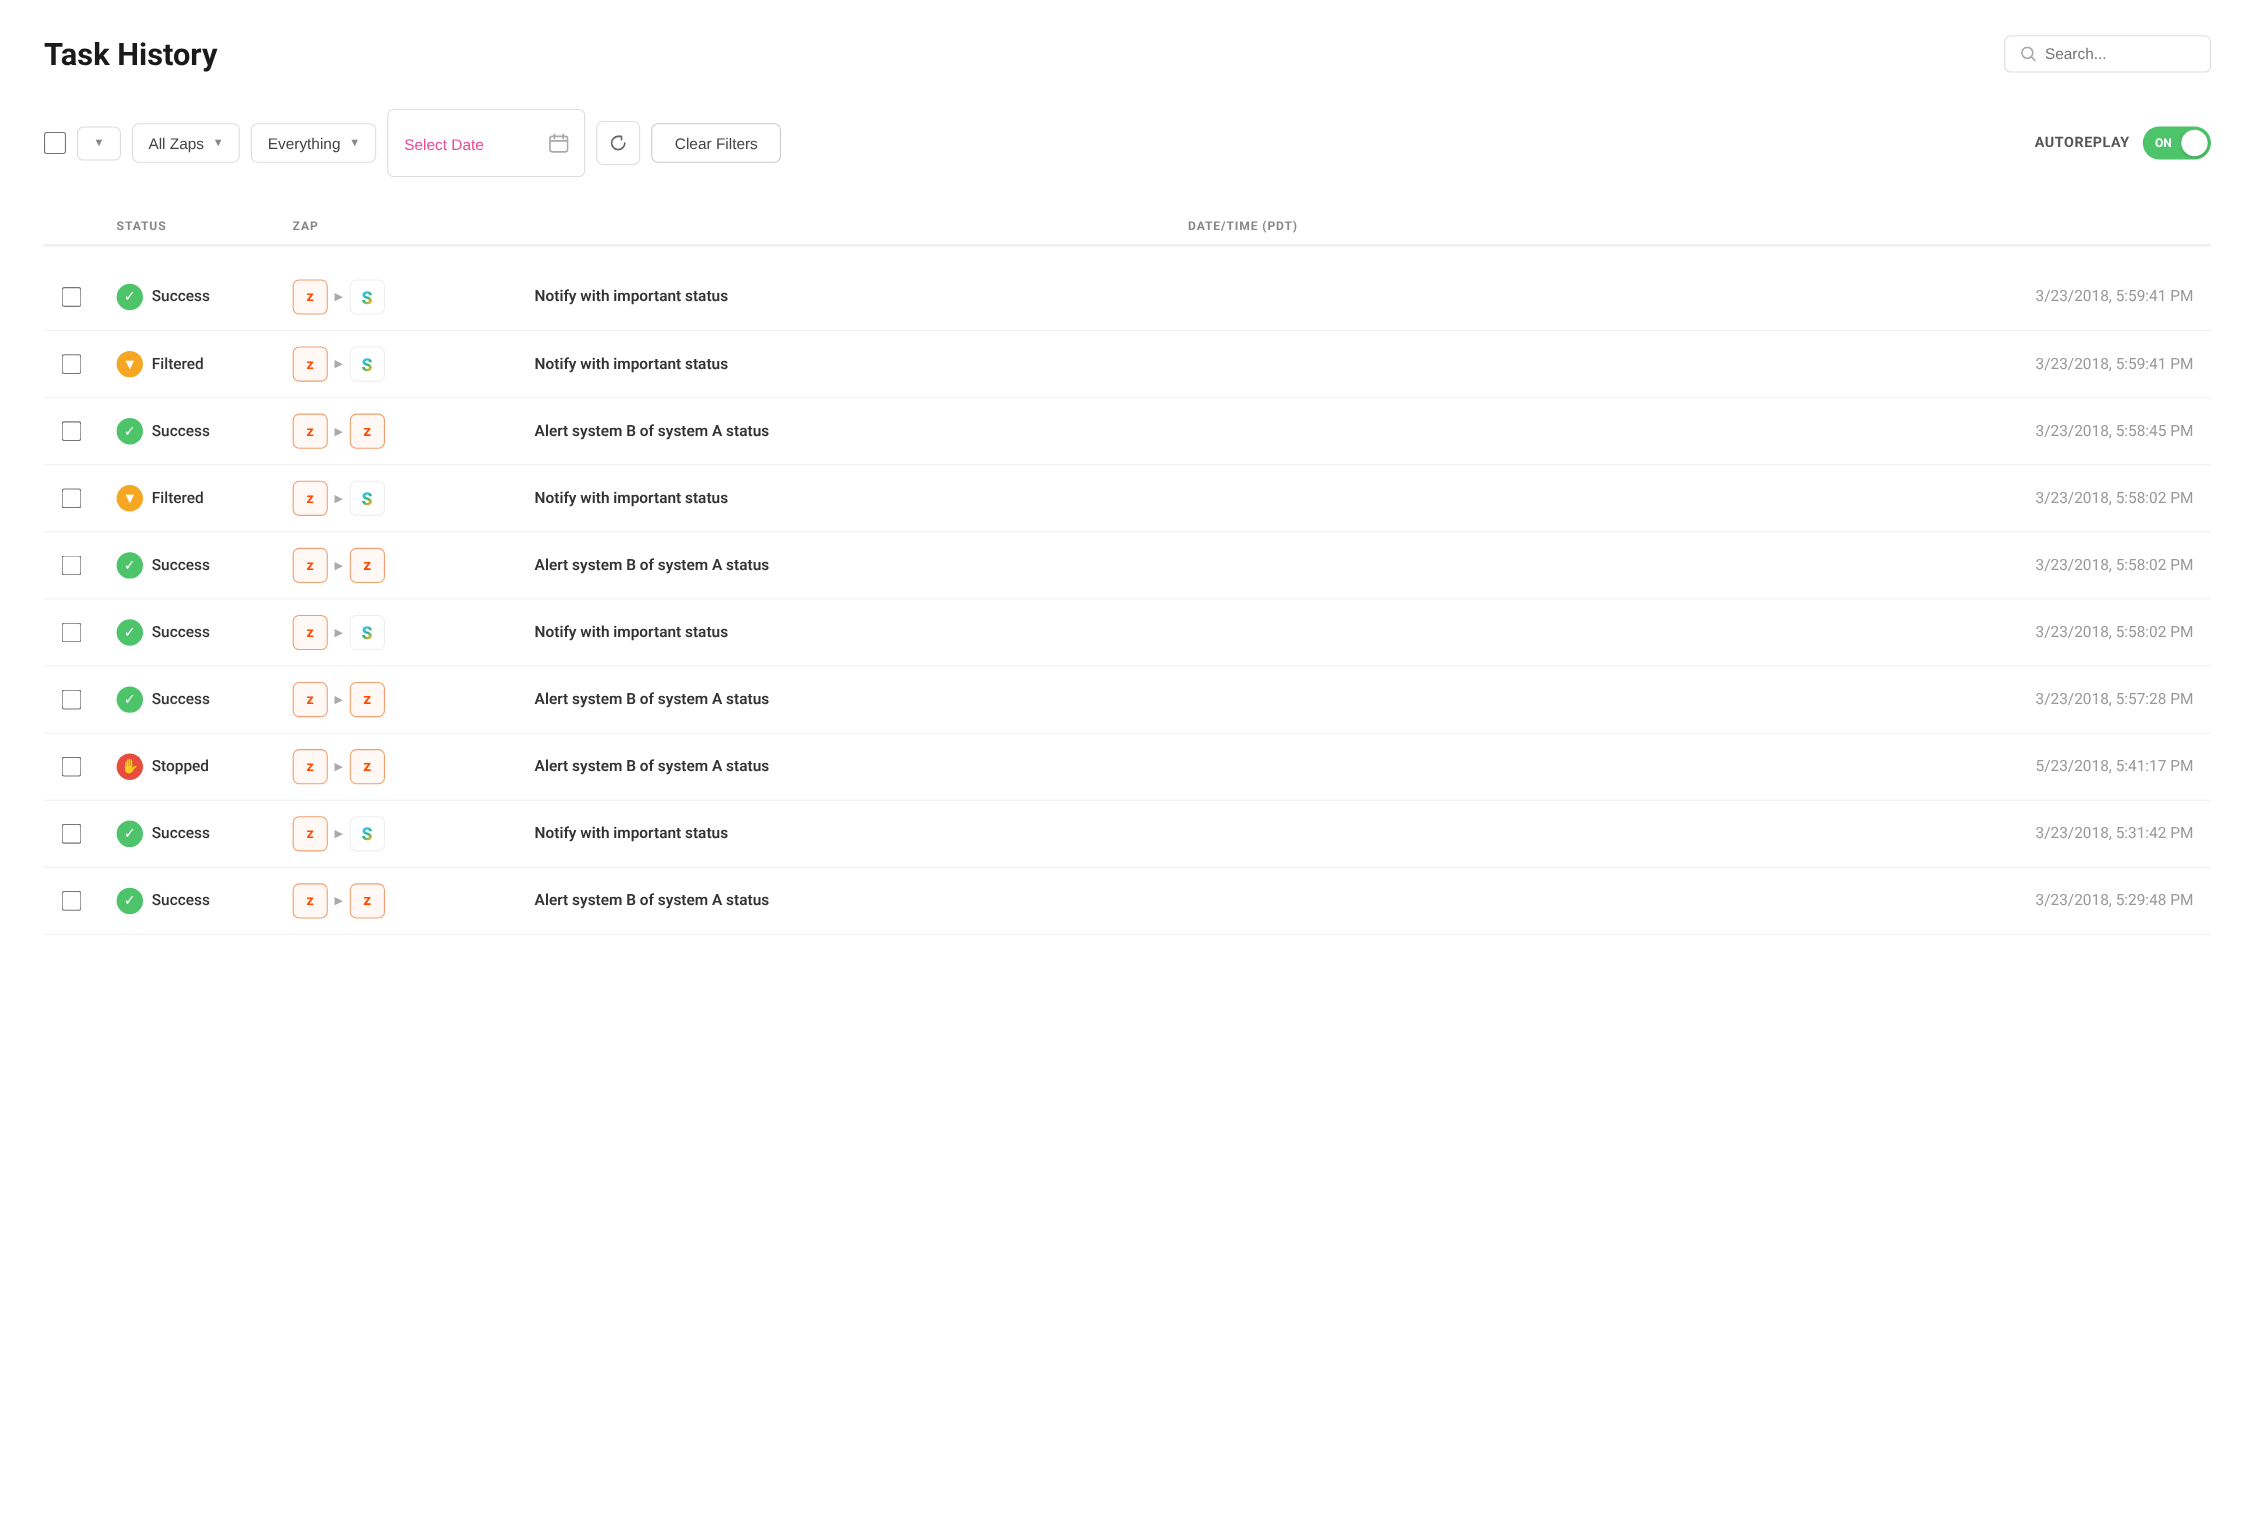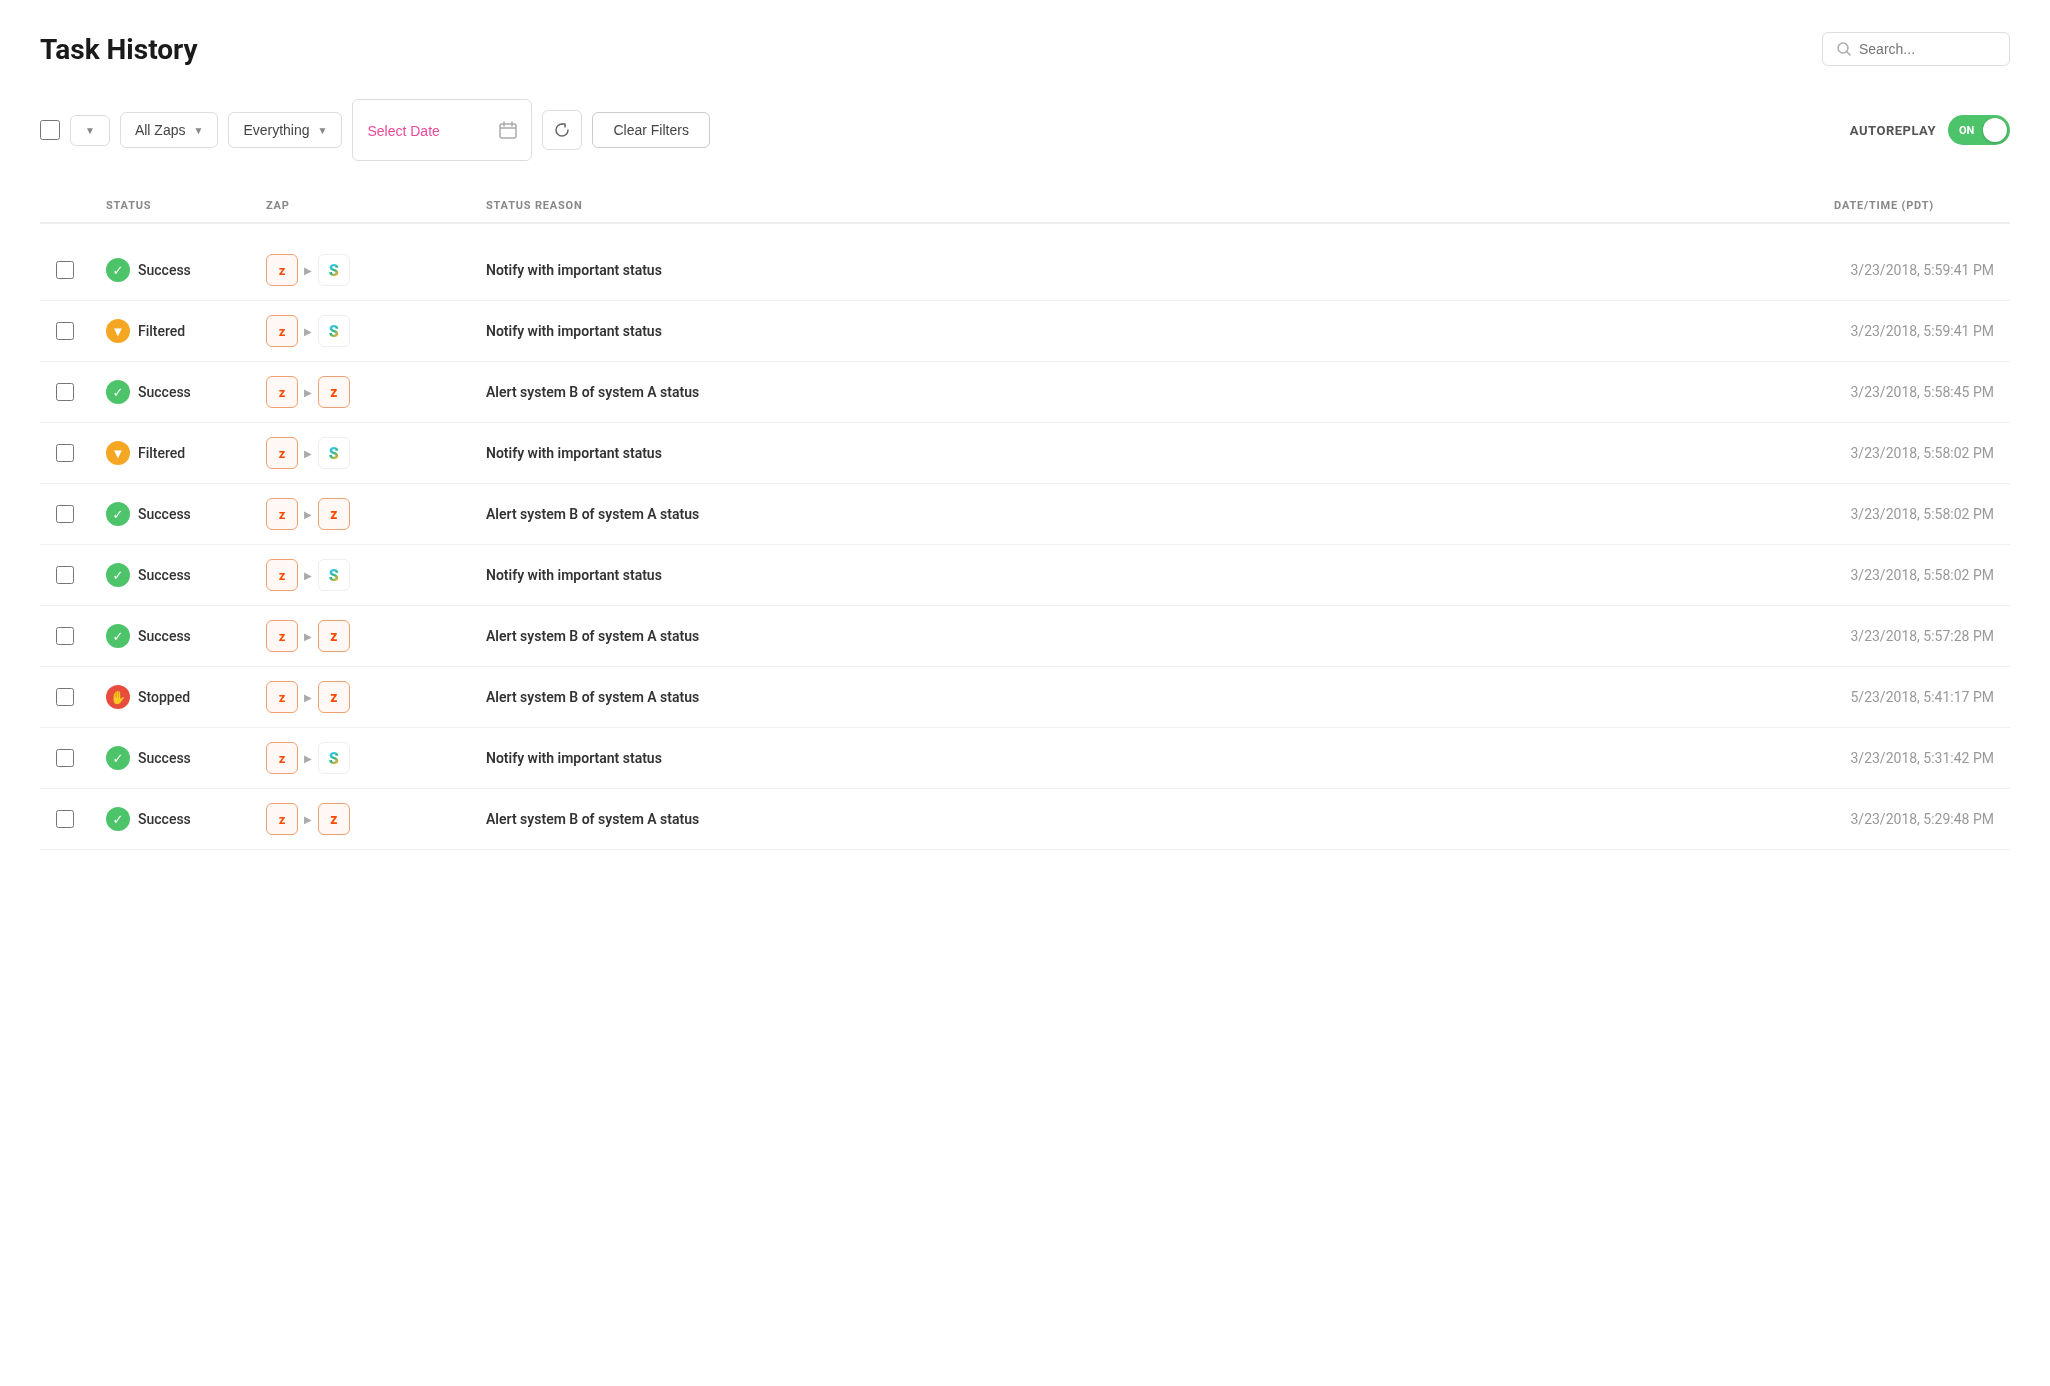--- a/index.html
+++ b/index.html
@@ -334,21 +334,20 @@
       <div class="toggle-knob"></div>
     </div>
   </div>
 </div>
 
 <div class="table-container">
   <div class="table-header">
     <div class="table-header-cell"></div>
     <div class="table-header-cell">STATUS</div>
     <div class="table-header-cell">ZAP</div>
-    <div class="table-header-cell">STATUS REASON</div>
     <div class="table-header-cell" style="text-align:center">DATE/TIME (PDT)</div>
   </div>
 
   <div id="table-body">
       <div class="table-row">
       <div style="display:flex;align-items:center;">
         <input type="checkbox" class="row-checkbox" style="">
       </div>
       <div class="status-cell">
         <div class="status-icon status-success">✓</div>

